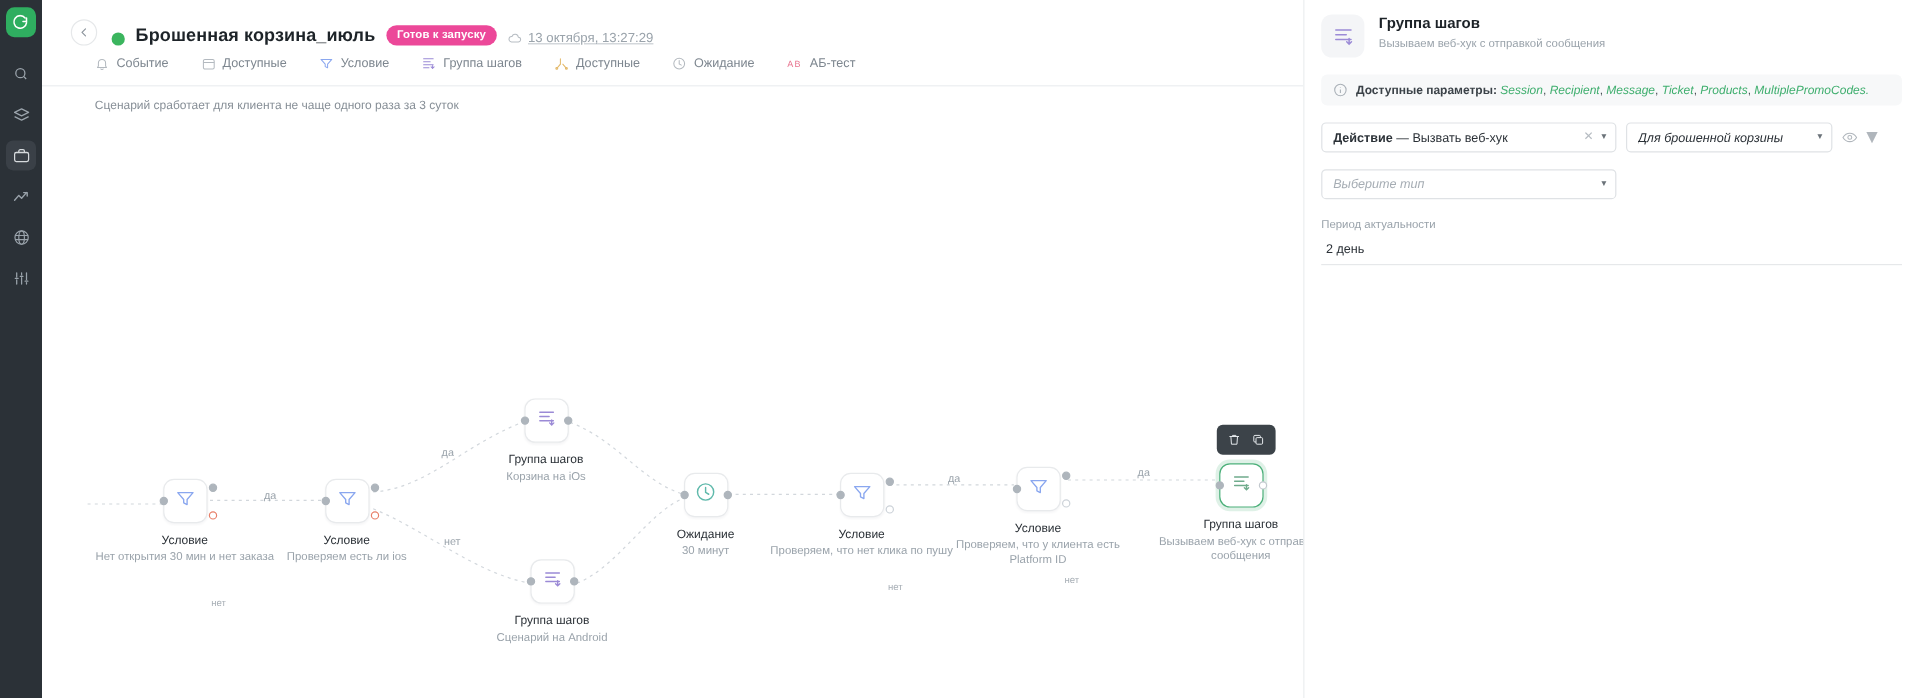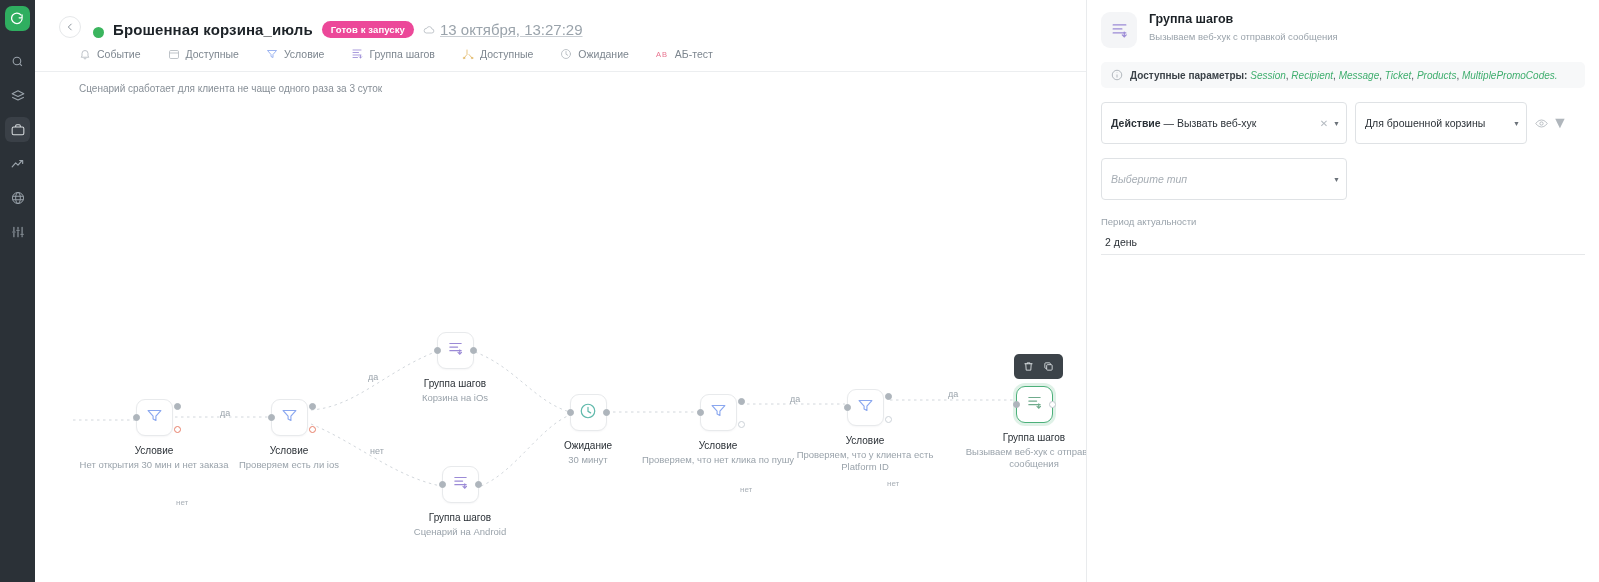--- a/index.html
+++ b/index.html
@@ -47,21 +47,21 @@
     border: 1px solid #e6e8ea; background: #fff;
     display: flex; align-items: center; justify-content: center;
     cursor: pointer; flex: 0 0 22px;
   }
   .title-dot { width: 11px; height: 11px; border-radius: 50%; background: #3bb55e; flex: 0 0 11px; margin-left: 3px;}
   .page-title { font-size: 15px; font-weight: 700; color: #1d2328; letter-spacing: .1px; }
   .badge {
     background: #ec4899; color: #fff; font-size: 9.5px; font-weight: 600;
     border-radius: 10px; padding: 3px 9px; letter-spacing: .1px;
   }
-  .saved { display: flex; align-items: center; gap: 5px; color: #9aa3ab; font-size: 15px; }
+  .saved { display: flex; align-items: center; gap: 5px; color: #9aa3ab; font-size: 11px; }
   .saved .ts { text-decoration: underline; text-decoration-color: #c9ced3; }
 
   .tabbar {
     height: 34px; display: flex; align-items: center; gap: 0px;
     padding: 0 44px; border-bottom: 1px solid #eceef0;
   }
   .tab {
     display: flex; align-items: flex-start; gap: 6px;
     font-size: 10.5px; color: #7d868f; padding: 0 14px 0 0; margin-right: 13px;
     cursor: pointer; white-space: nowrap;
@@ -134,31 +134,31 @@
   .params {
     margin: 6px 14px 0 14px; background: #f7f8f9; border-radius: 5px;
     padding: 7px 10px; display: flex; gap: 7px; align-items: center;
     font-size: 10px; color: #4a5158;
   }
   .params b { font-weight: 700; color: #3b4248; }
   .params .pm { color: #3fae6e; font-style: italic; }
 
   .row { display: flex; gap: 8px; align-items: center; padding: 0 14px; margin-top: 14px; }
   .sel {
-    height: 42px; border: 1px solid #dfe2e5; border-radius: 4px; background: #fff;
+    height: 25px; border: 1px solid #dfe2e5; border-radius: 4px; background: #fff;
     display: flex; align-items: center; padding: 0 6px 0 9px; font-size: 10.5px; color: #2b3137;
     cursor: pointer; position: relative;
   }
   .sel .lbl { flex: 1; white-space: nowrap; overflow: hidden; text-overflow: ellipsis; }
   .sel .lbl b { font-weight: 700; }
   .sel.ph .lbl { color: #a6adb4; font-style: italic; }
   .sel .x { color: #b4bac0; font-size: 10px; margin-right: 5px; cursor: pointer; }
   .sel .cv { color: #6b7279; font-size: 7px; }
   .sel-action { width: 246px; flex: 0 0 246px; }
-  .sel-scope { width: 172px; flex: 0 0 172px; }
+  .sel-scope { width: 172px; flex: 0 0 172px; font-style: italic; }
   .eye { display: flex; align-items: center; gap: 4px; color: #b0b6bc; cursor: pointer; }
 
   .fieldlabel { padding: 0 14px; margin-top: 16px; font-size: 9.5px; color: #9aa3ab; }
   .inputline {
     margin: 5px 14px 0 14px; border-bottom: 1px solid #e6e8ea;
     padding: 4px 4px 6px 4px; font-size: 10.5px; color: #2b3137; cursor: text;
   }
 </style>
 </head>
 <body>

